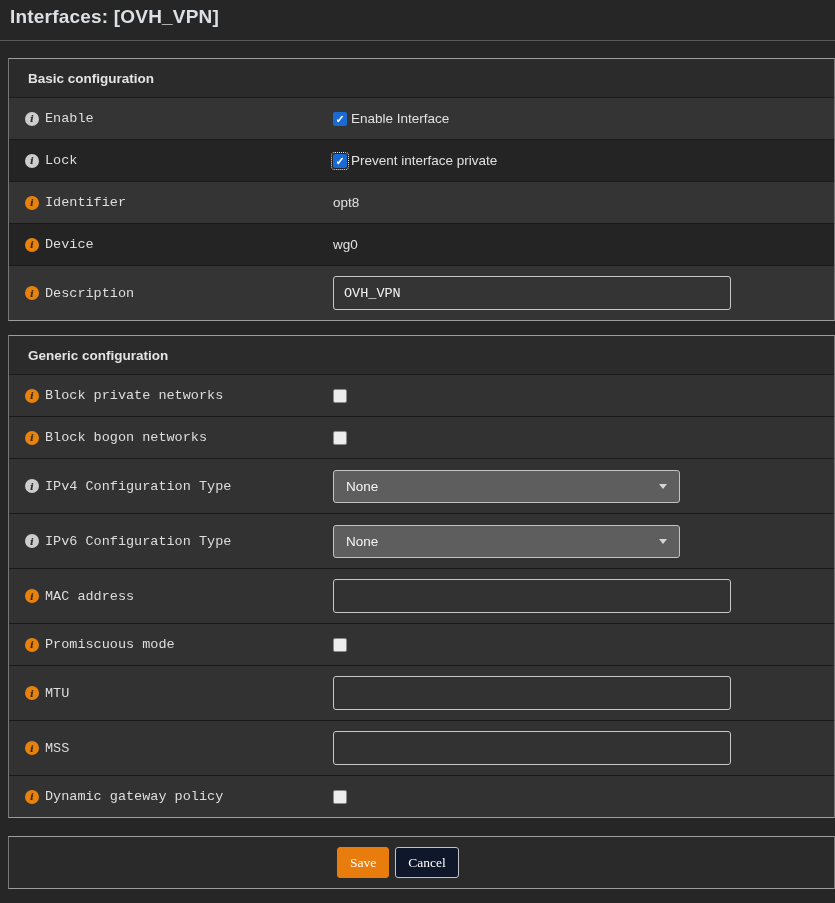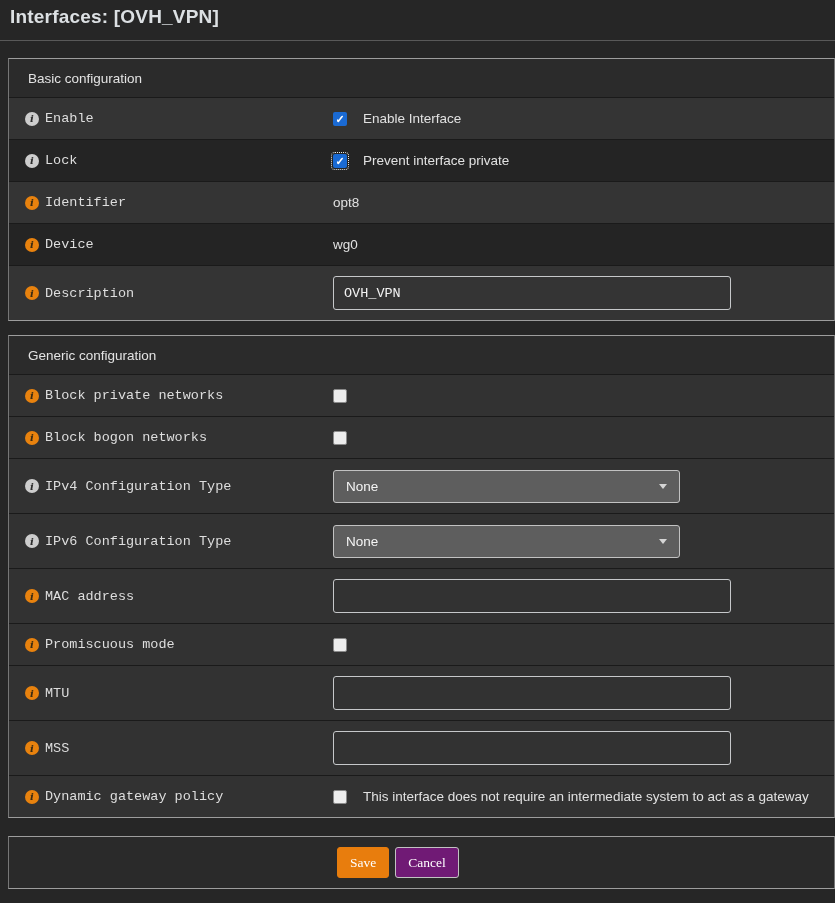--- a/index.html
+++ b/index.html
@@ -14,21 +14,21 @@
 
   #sections { padding-top:17px; }
 
   .cfg-table {
     margin-left:8px; width:calc(100% - 8px); box-sizing:border-box;
     border:1px solid #767676; border-top-color:#9d9d9d; border-bottom-color:#9d9d9d;
     margin-bottom:14px;
   }
   .row-header {
     height:38px; display:flex; align-items:center; padding-left:19px;
-    background:#2b2b2b; font-size:13.5px; font-weight:400; color:#e3e3e3;
+    background:#2b2b2b; font-size:13.5px; font-weight:700; color:#e3e3e3;
   }
   .row { display:flex; align-items:center; border-top:1px solid #1a1a1a; min-height:41px; }
   .row.light { background:#343434; }
   .row.dark  { background:#242424; }
   .row.plain { background:#323232; }
   .row.tall  { min-height:54px; }
 
   .label-cell { flex:0 0 324px; box-sizing:border-box; display:flex; align-items:center; gap:6px; padding-left:16px; }
   .row-label { font-size:13.5px; color:#dedede;font-family:Liberation Mono, monospace; }
 
@@ -42,21 +42,21 @@
 
   .field-cell { flex:1; display:flex; align-items:center; }
 
   .checkbox {
     width:14px; height:14px; border-radius:2px; flex:none; box-sizing:border-box;
     display:inline-flex; align-items:center; justify-content:center; cursor:pointer;
   }
   .checkbox.checked   { background:#1a6ad3; color:#ffffff; font-size:11px; font-weight:700; line-height:14px; }
   .checkbox.unchecked { background:#ededed; border:1px solid #8a8a8a; }
   .checkbox.focused   { outline:1px dotted #eaeaea; outline-offset:1px; }
-  .checkbox-label { margin-left:16px; font-size:13.5px; color:#e1e1e1; cursor:pointer; }
+  .checkbox-label { margin-left:4px; font-size:13.5px; color:#e1e1e1; cursor:pointer; }
 
   .static-value { font-size:13.5px; color:#e1e1e1; }
 
   .text-input {
     width:398px; height:34px; box-sizing:border-box;
     background:transparent; border:1px solid #c6c8ca; border-radius:3px;
     color:#f2f2f2; padding:0 10px; font-size:13.5px; font-family:Liberation Mono, monospace; outline:none;
   }
 
   .select {
@@ -70,21 +70,21 @@
   .actions-bar {
     margin-left:8px; width:calc(100% - 8px); box-sizing:border-box; margin-top:18px;
     border:1px solid #767676; border-top-color:#9d9d9d; border-bottom-color:#9d9d9d;
     background:#2a2a2a; padding:10px 0 10px 328px; display:flex; gap:6px; align-items:center;
   }
   .btn {
     font-family:Liberation Serif, serif; font-size:13.5px; color:#fff; border-radius:3px;
     height:31px; padding:0 12px; cursor:pointer;
   }
   .btn-save   { background:#e87d0d; border:1px solid #e87d0d; }
-  .btn-cancel { background:#701a75; border:1px solid #c2c2c2; }
+  .btn-cancel { background:#0f172a; border:1px solid #c2c2c2; }
 </style>
 </head>
 <body>
 
 <div class="page-header">
   <div class="page-title">Interfaces: [OVH_VPN]</div>
 </div>
 
 <div id="sections">
     <div class="cfg-table">
@@ -217,21 +217,20 @@
           <input class="text-input" type="text" value="" style="">
         </div>
       </div>
       <div class="row plain">
         <div class="label-cell">
           <span class="info-icon orange">i</span>
           <span class="row-label">Dynamic gateway policy</span>
         </div>
         <div class="field-cell">
           <span class="checkbox unchecked"></span>
-          <span class="checkbox-label">This interface does not require an intermediate system to act as a gateway</span>
         </div>
       </div>
     </div>
   </div>
 
 <div class="actions-bar">
   <button class="btn btn-save">Save</button>
   <button class="btn btn-cancel">Cancel</button>
 </div>
 

